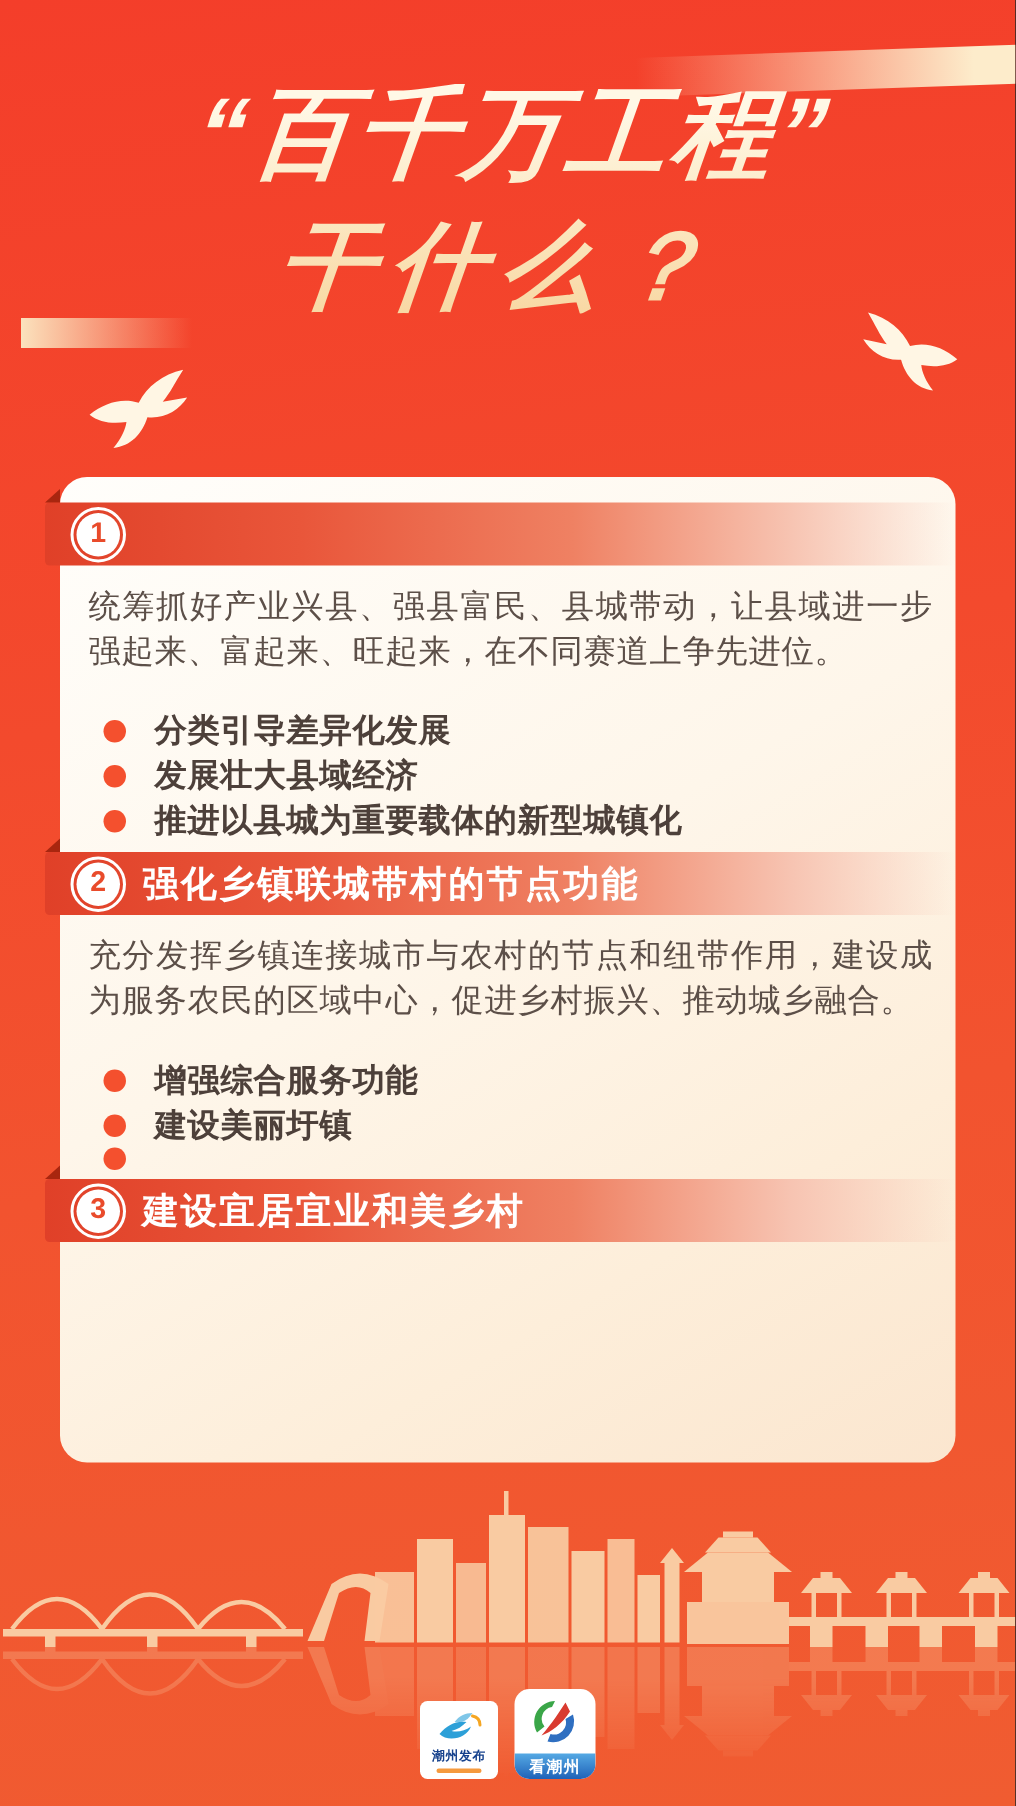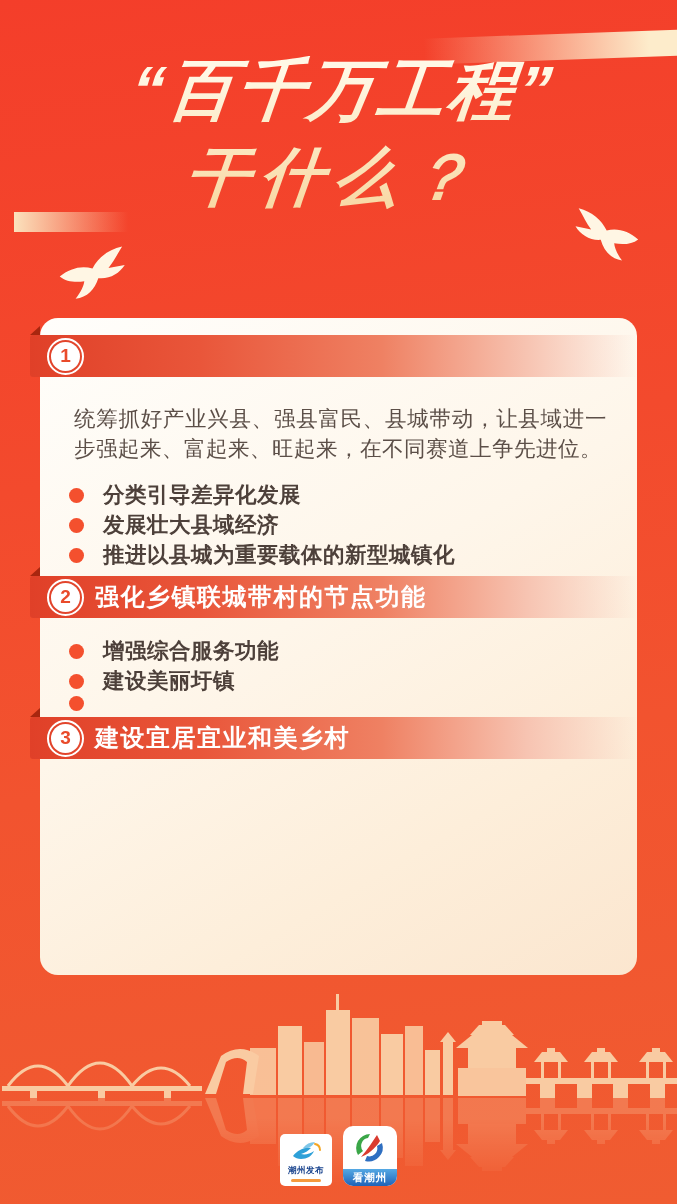--- a/index.html
+++ b/index.html
@@ -55,24 +55,24 @@
     width:29px;height:29px;border-radius:50%;background:#ffffff;
     color:#e94b2b;font-weight:800;font-size:19px;
     display:flex;align-items:center;justify-content:center;
     outline:2px solid #ffffff;outline-offset:2px;flex:0 0 auto;
   }
   .section-heading{
     color:#ffffff;font-size:24px;font-weight:800;letter-spacing:1.5px;white-space:nowrap;
   }
   .section-body{padding:11px 14px 6px 18px;}
   .section-para{
-    margin:16px;font-size:21.5px;line-height:30px;color:#5c4f48;
+    margin:1px;font-size:21.5px;line-height:30px;color:#5c4f48;
     letter-spacing:0.5px;text-align:justify;
   }
-  .bullet-list{list-style:none;margin:7px 0 0 0;padding:0;}
+  .bullet-list{list-style:none;margin:23px 0 0 0;padding:0;}
   .bullet-list li{
     display:flex;align-items:center;gap:19px;
     font-size:21.5px;font-weight:700;color:#4d403a;line-height:30px;padding-left:11px;
     letter-spacing:0.5px;
   }
   .dot{width:15px;height:15px;border-radius:50%;background:#f4502e;flex:0 0 auto;}
   
   .skyline{position:absolute;left:0;top:990px;width:677px;height:108px;}
   .skyline svg{display:block;}
   .reflection{
@@ -153,20 +153,21 @@
       </div>
     </div>
 
     <div class="section">
       <div class="section-header">
         <div class="fold"></div>
         <div class="badge">2</div>
         <div class="section-heading">强化乡镇联城带村的节点功能</div>
       </div>
       <div class="section-body">
+        <p class="section-para">充分发挥乡镇连接城市与农村的节点和纽带作用，建设成为服务农民的区域中心，促进乡村振兴、推动城乡融合。</p>
         <ul class="bullet-list">
           <li>
               <span class="dot"></span>
               <span>增强综合服务功能</span>
             </li>
           <li>
               <span class="dot"></span>
               <span>建设美丽圩镇</span>
             </li>
           <li>

